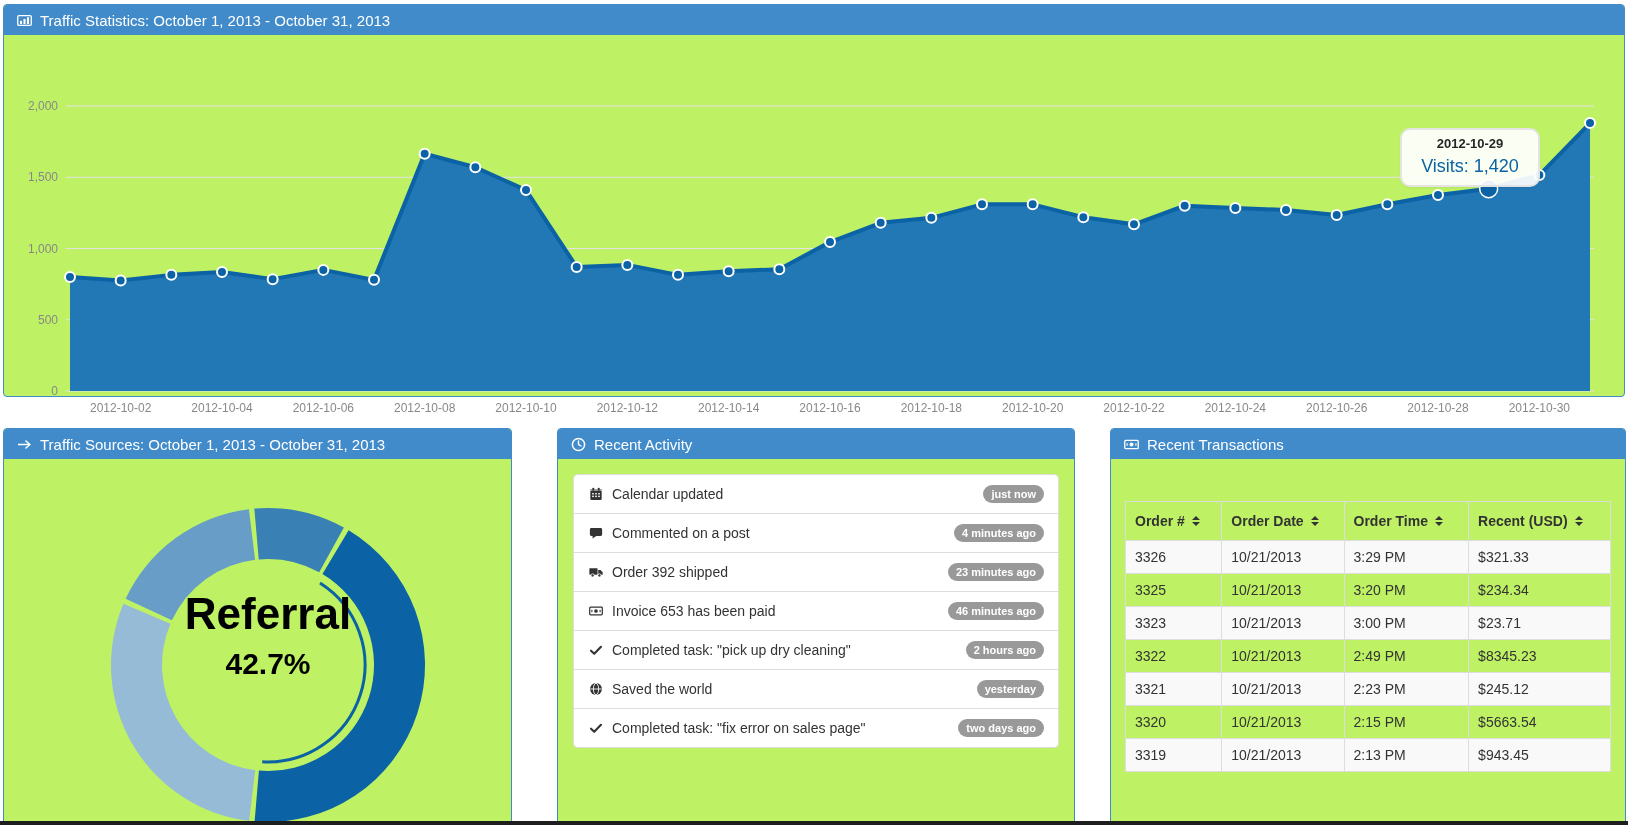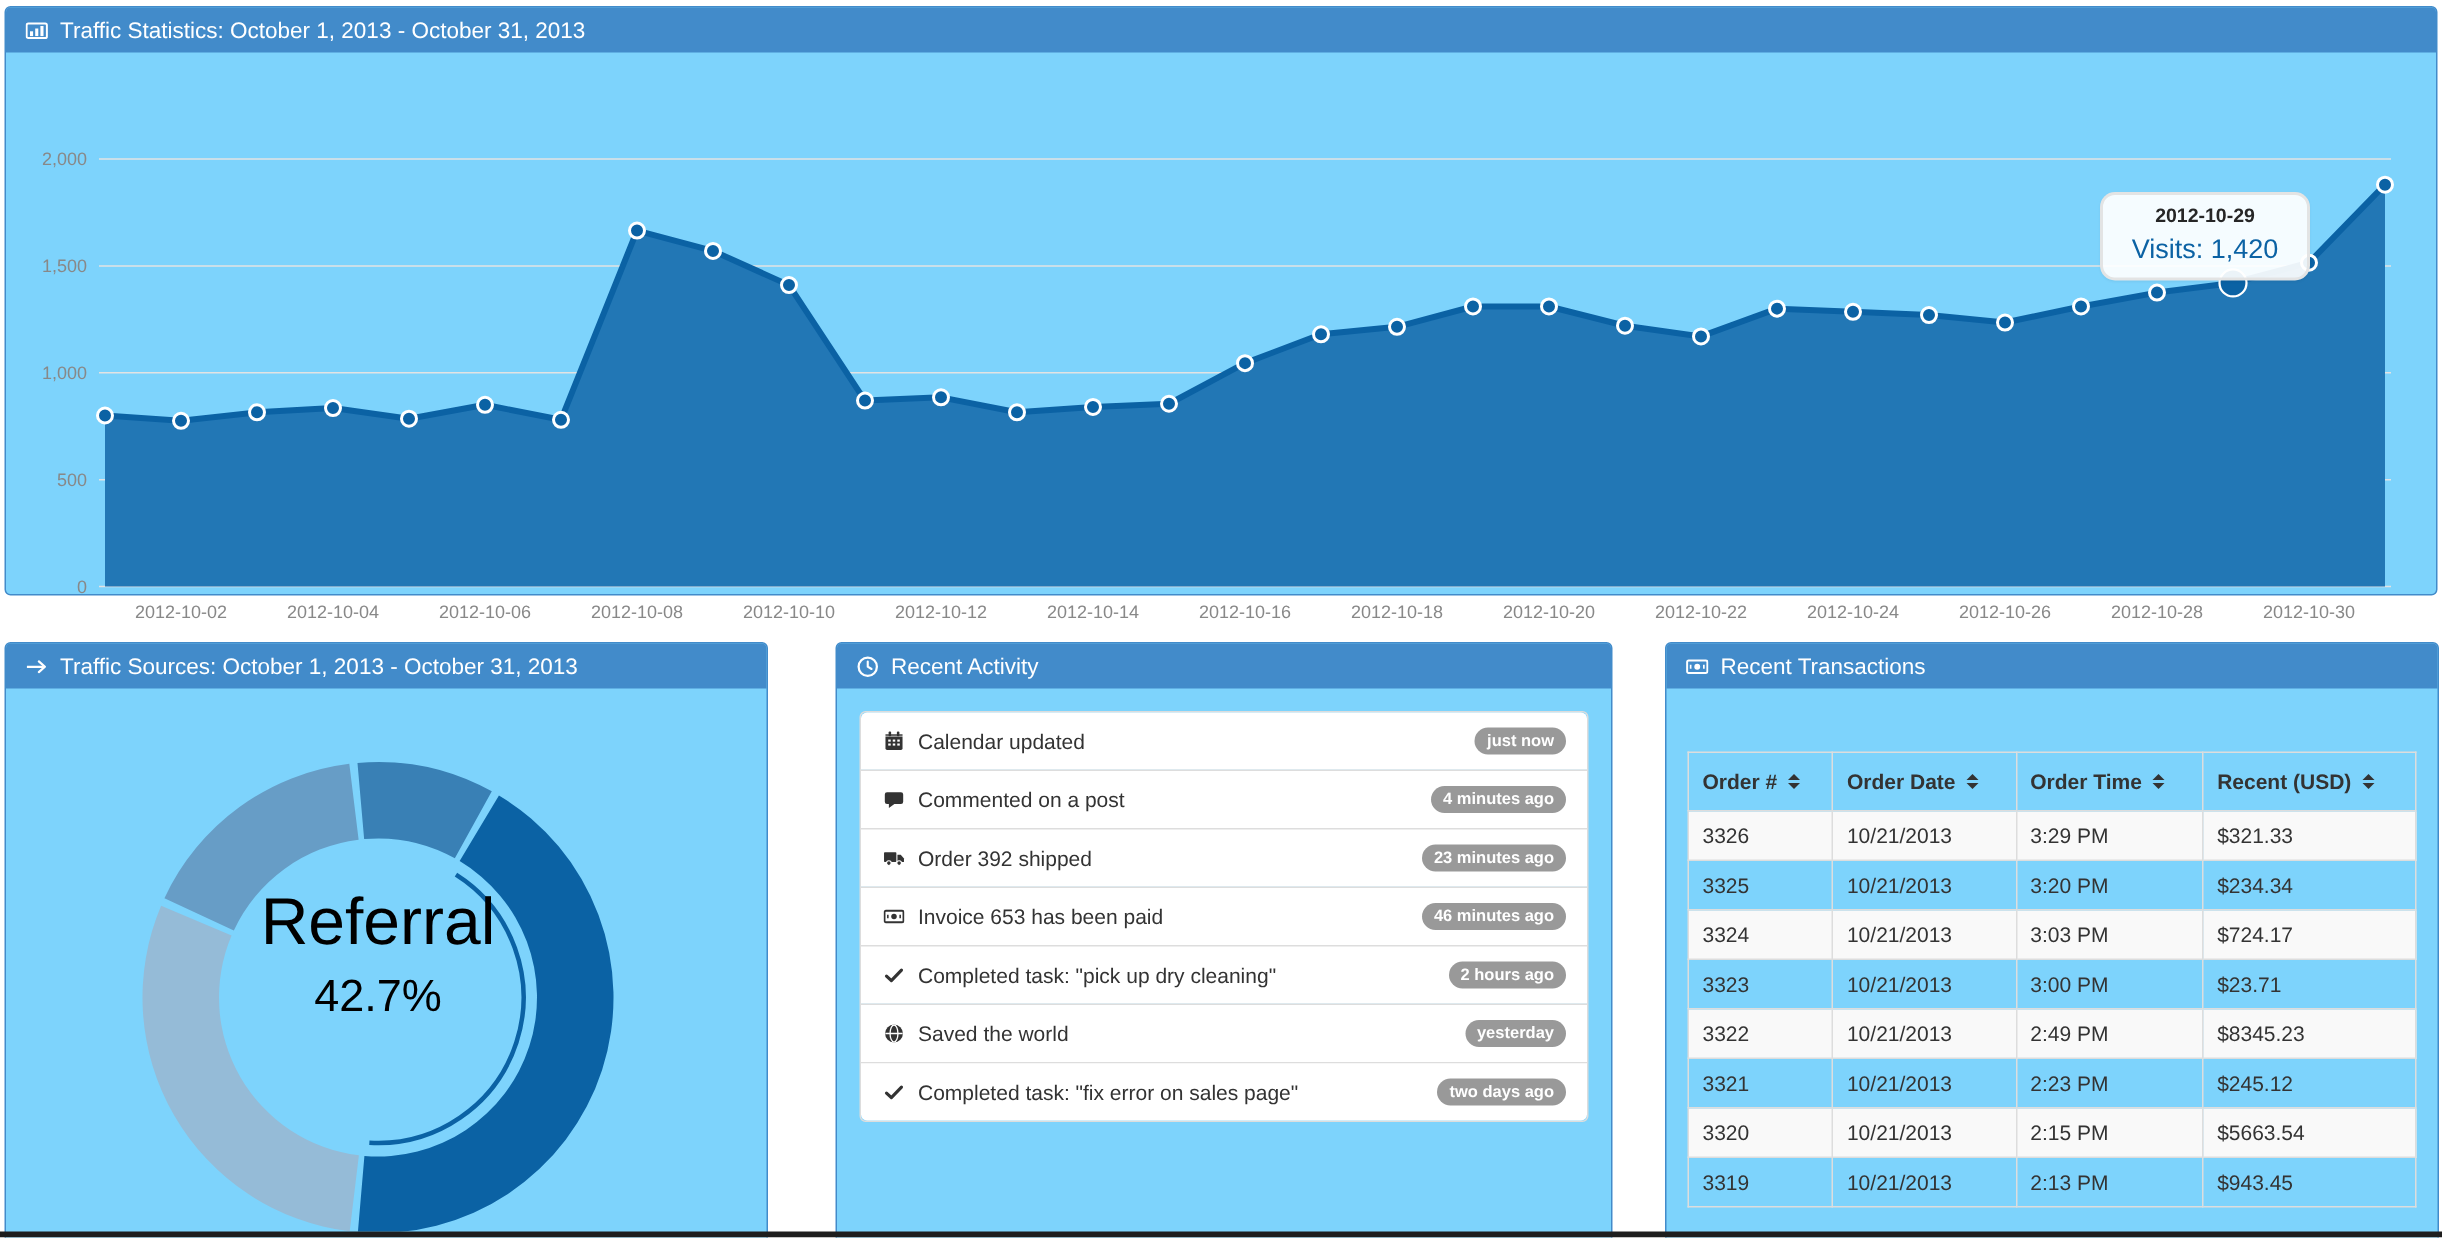--- a/index.html
+++ b/index.html
@@ -2,21 +2,21 @@
 <html><head>
 <meta charset="utf-8">
 <style>
   * { margin:0; padding:0; box-sizing:border-box; }
   html,body { background:#fff; }
   body {
     width:1628px; height:825px; position:relative; overflow:hidden;
     font-family:"Liberation Sans", sans-serif; color:#333;
   }
   .panel {
-    position:absolute; background:#7dd3fc; border:1px solid #428bca; border-radius:4px;
+    position:absolute; background:#bef264; border:1px solid #428bca; border-radius:4px;
   }
   .panel-heading {
     background:#428bca; color:#fff; height:30px; padding:0 13px;
     display:flex; align-items:center; gap:8px; font-size:15px;
     border-radius:3px 3px 0 0;
   }
   .hicon { display:inline-flex; align-items:center; }
   #panel-traffic-stats { left:3px; top:4px; width:1622px; height:393px; }
   #panel-traffic-sources { left:3px; top:428px; width:509px; height:600px; }
   #panel-recent-activity { left:557px; top:428px; width:518px; height:600px; }
@@ -29,21 +29,21 @@
   .chart-tooltip {
     position:absolute; left:1396px; top:93px; width:140px;
     background:rgba(255,255,255,0.92); border:2px solid rgba(225,225,225,0.9);
     border-radius:10px; text-align:center; padding:5px 4px 6px 4px;
     box-shadow:0 1px 2px rgba(0,0,0,0.05); z-index:5;
   }
   .chart-tooltip .tt-date { font-weight:bold; color:#262626; font-size:13px; line-height:1.45; }
   .chart-tooltip .tt-visits { color:#0b62a4; font-size:18px; line-height:1.4; }
 
   
-  #donut-wrap { position:absolute; left:0; top:0; width:507px; height:362px; }
+  #donut-wrap { position:absolute; left:16px; top:0; width:507px; height:362px;font-weight:bold; }
 
   
   .list-group {
     margin:15px; border:1px solid #ddd; border-radius:4px; list-style:none;
   }
   .list-group li {
     display:flex; align-items:center; gap:8px; padding:10px 14px;
     border-top:1px solid #ddd; font-size:14px; color:#333; background:#fff;
   }
   .list-group li:first-child { border-top:none; border-radius:4px 4px 0 0; }
@@ -327,26 +327,20 @@
               <td>3:29 PM</td>
               <td>$321.33</td>
             </tr>
             <tr>
               <td>3325</td>
               <td>10/21/2013</td>
               <td>3:20 PM</td>
               <td>$234.34</td>
             </tr>
             <tr>
-              <td>3324</td>
-              <td>10/21/2013</td>
-              <td>3:03 PM</td>
-              <td>$724.17</td>
-            </tr>
-            <tr>
               <td>3323</td>
               <td>10/21/2013</td>
               <td>3:00 PM</td>
               <td>$23.71</td>
             </tr>
             <tr>
               <td>3322</td>
               <td>10/21/2013</td>
               <td>2:49 PM</td>
               <td>$8345.23</td>

